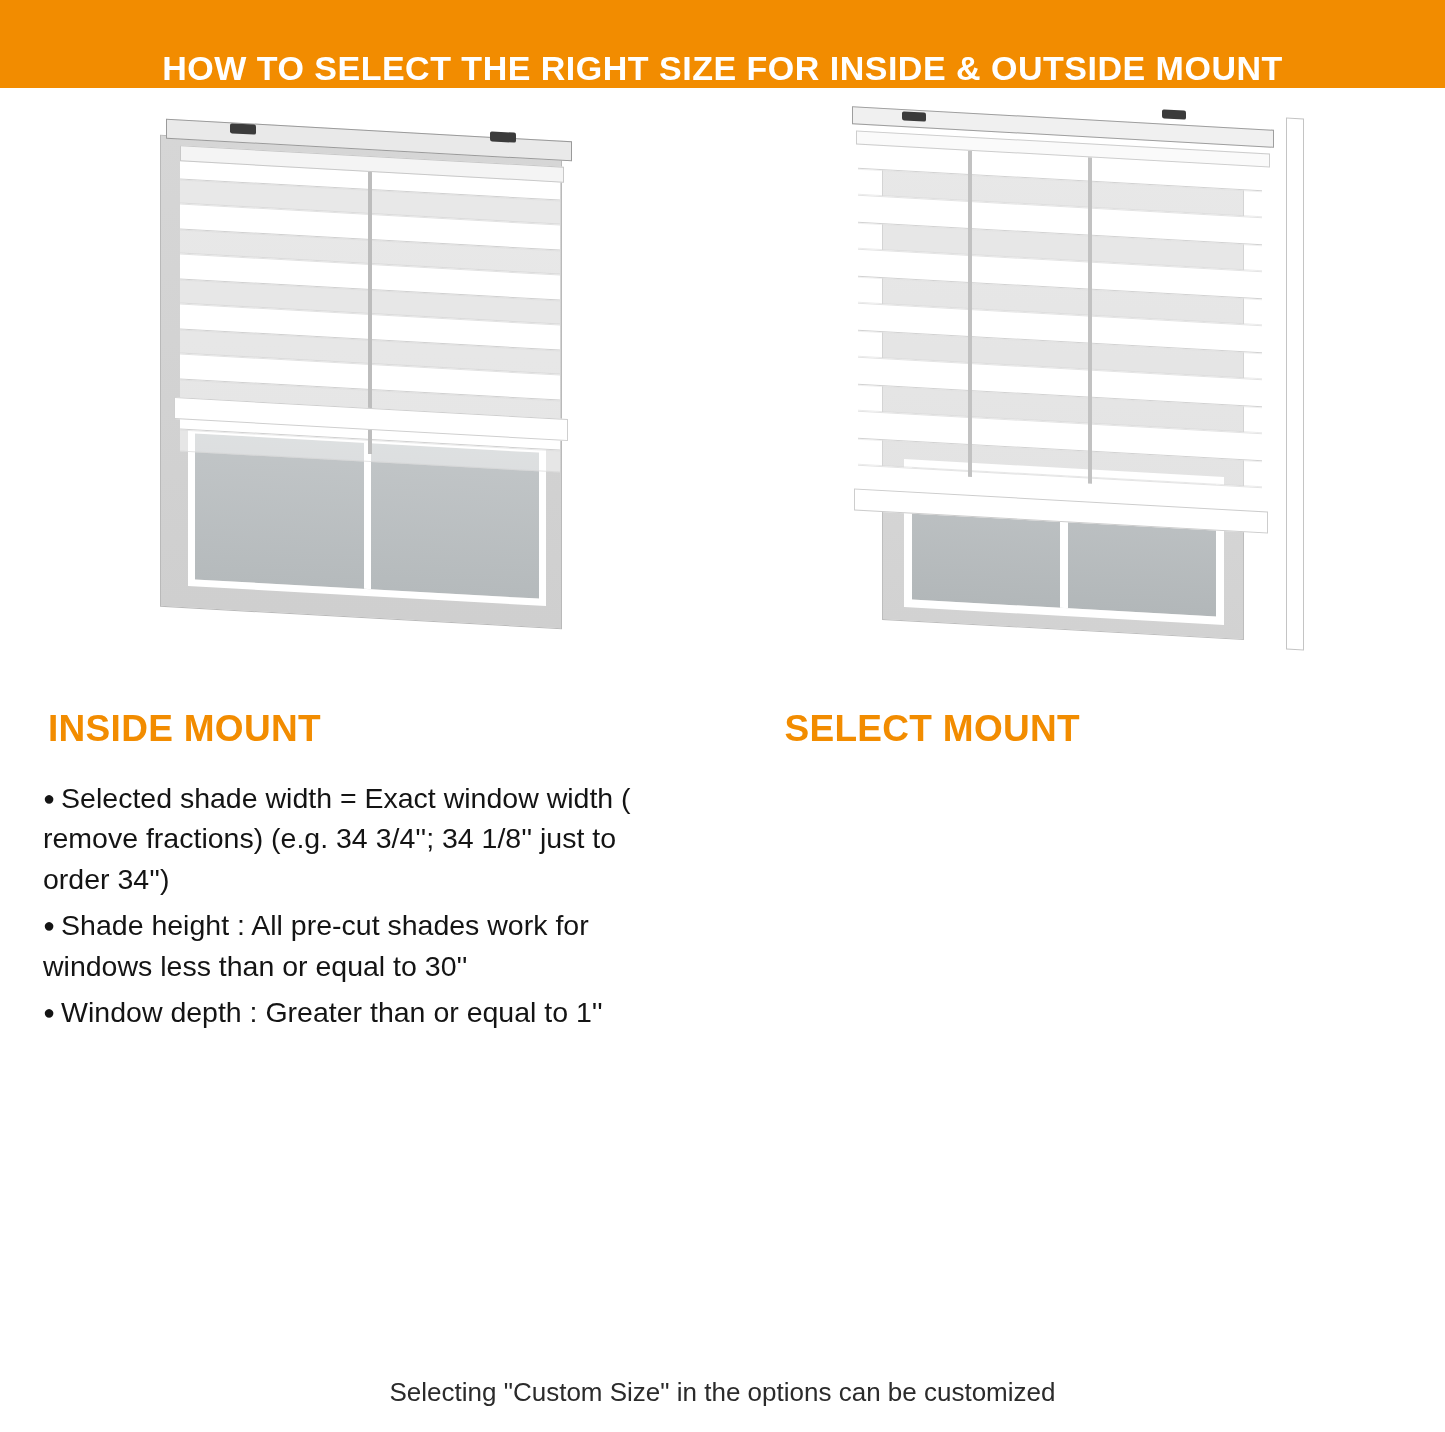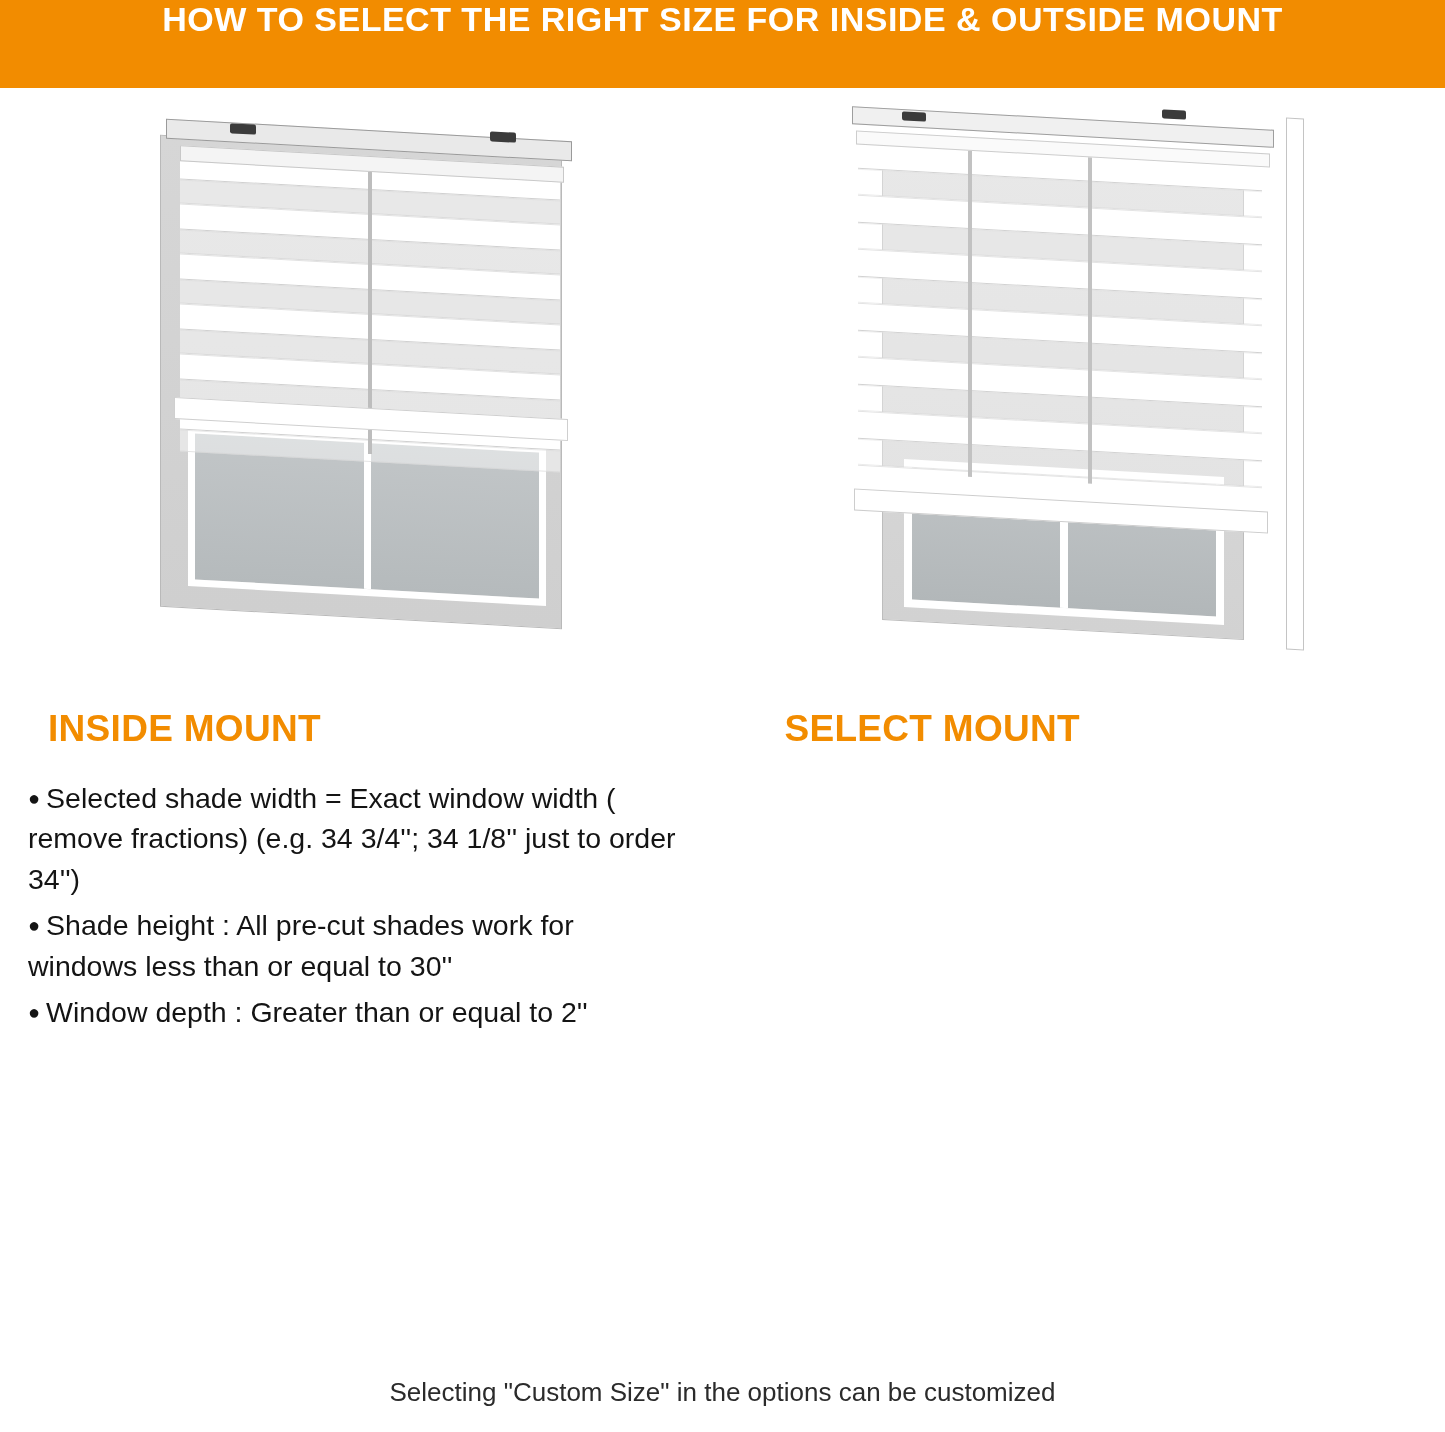--- a/index.html
+++ b/index.html
@@ -13,21 +13,21 @@
     font-family: "Liberation Sans", sans-serif;
     color: #1a1a1a;
     overflow: hidden;
     position: relative;
   }
   .header-bar {
     width: 1445px;
     height: 88px;
     background: #F28C00;
     display: flex;
-    align-items: flex-start;
+    align-items: flex-end;
     justify-content: center;
     box-sizing: border-box;
   }
   .header-title {
     color: #ffffff;
     font-size: 34px;
     font-weight: bold;
     letter-spacing: 0.5px;
     text-align: center;
     white-space: nowrap;
@@ -280,21 +280,21 @@
   .col-title {
     color: #F28C00;
     font-size: 37px;
     font-weight: bold;
     margin: 0 0 28px 20px;
     letter-spacing: 0.3px;
   }
   .col.right .col-title { margin-left: 22px; }
   .bullet-list {
     list-style: none;
-    margin: 0;
+    margin: 15px;
     padding: 0;
   }
   .bullet-list li {
     font-size: 28.5px;
     line-height: 1.42;
     margin: 0 0 6px 0;
     color: #141414;
   }
   .bullet-list li .dot {
     color: #141414;
@@ -382,21 +382,21 @@
     </div>
   </div>
 </div>
 
 <div class="columns">
   <div class="col left">
     <div class="col-title">INSIDE MOUNT</div>
     <ul class="bullet-list">
       <li><span class="dot">●</span><span>Selected shade width = Exact window width ( remove fractions) (e.g. 34 3/4''; 34 1/8'' just to order 34'')</span></li>
       <li><span class="dot">●</span><span>Shade height : All pre-cut shades work for windows less than or equal to 30''</span></li>
-      <li><span class="dot">●</span><span>Window depth : Greater than or equal to 2''</span></li>
+      <li><span class="dot">●</span><span>Window depth : Greater than or equal to 1''</span></li>
     </ul>
   </div>
   <div class="col right">
     <div class="col-title">SELECT MOUNT</div>
     <ul class="bullet-list">
     </ul>
   </div>
 </div>
 
 <div class="footer-note">Selecting "Custom Size" in the options can be customized</div>

